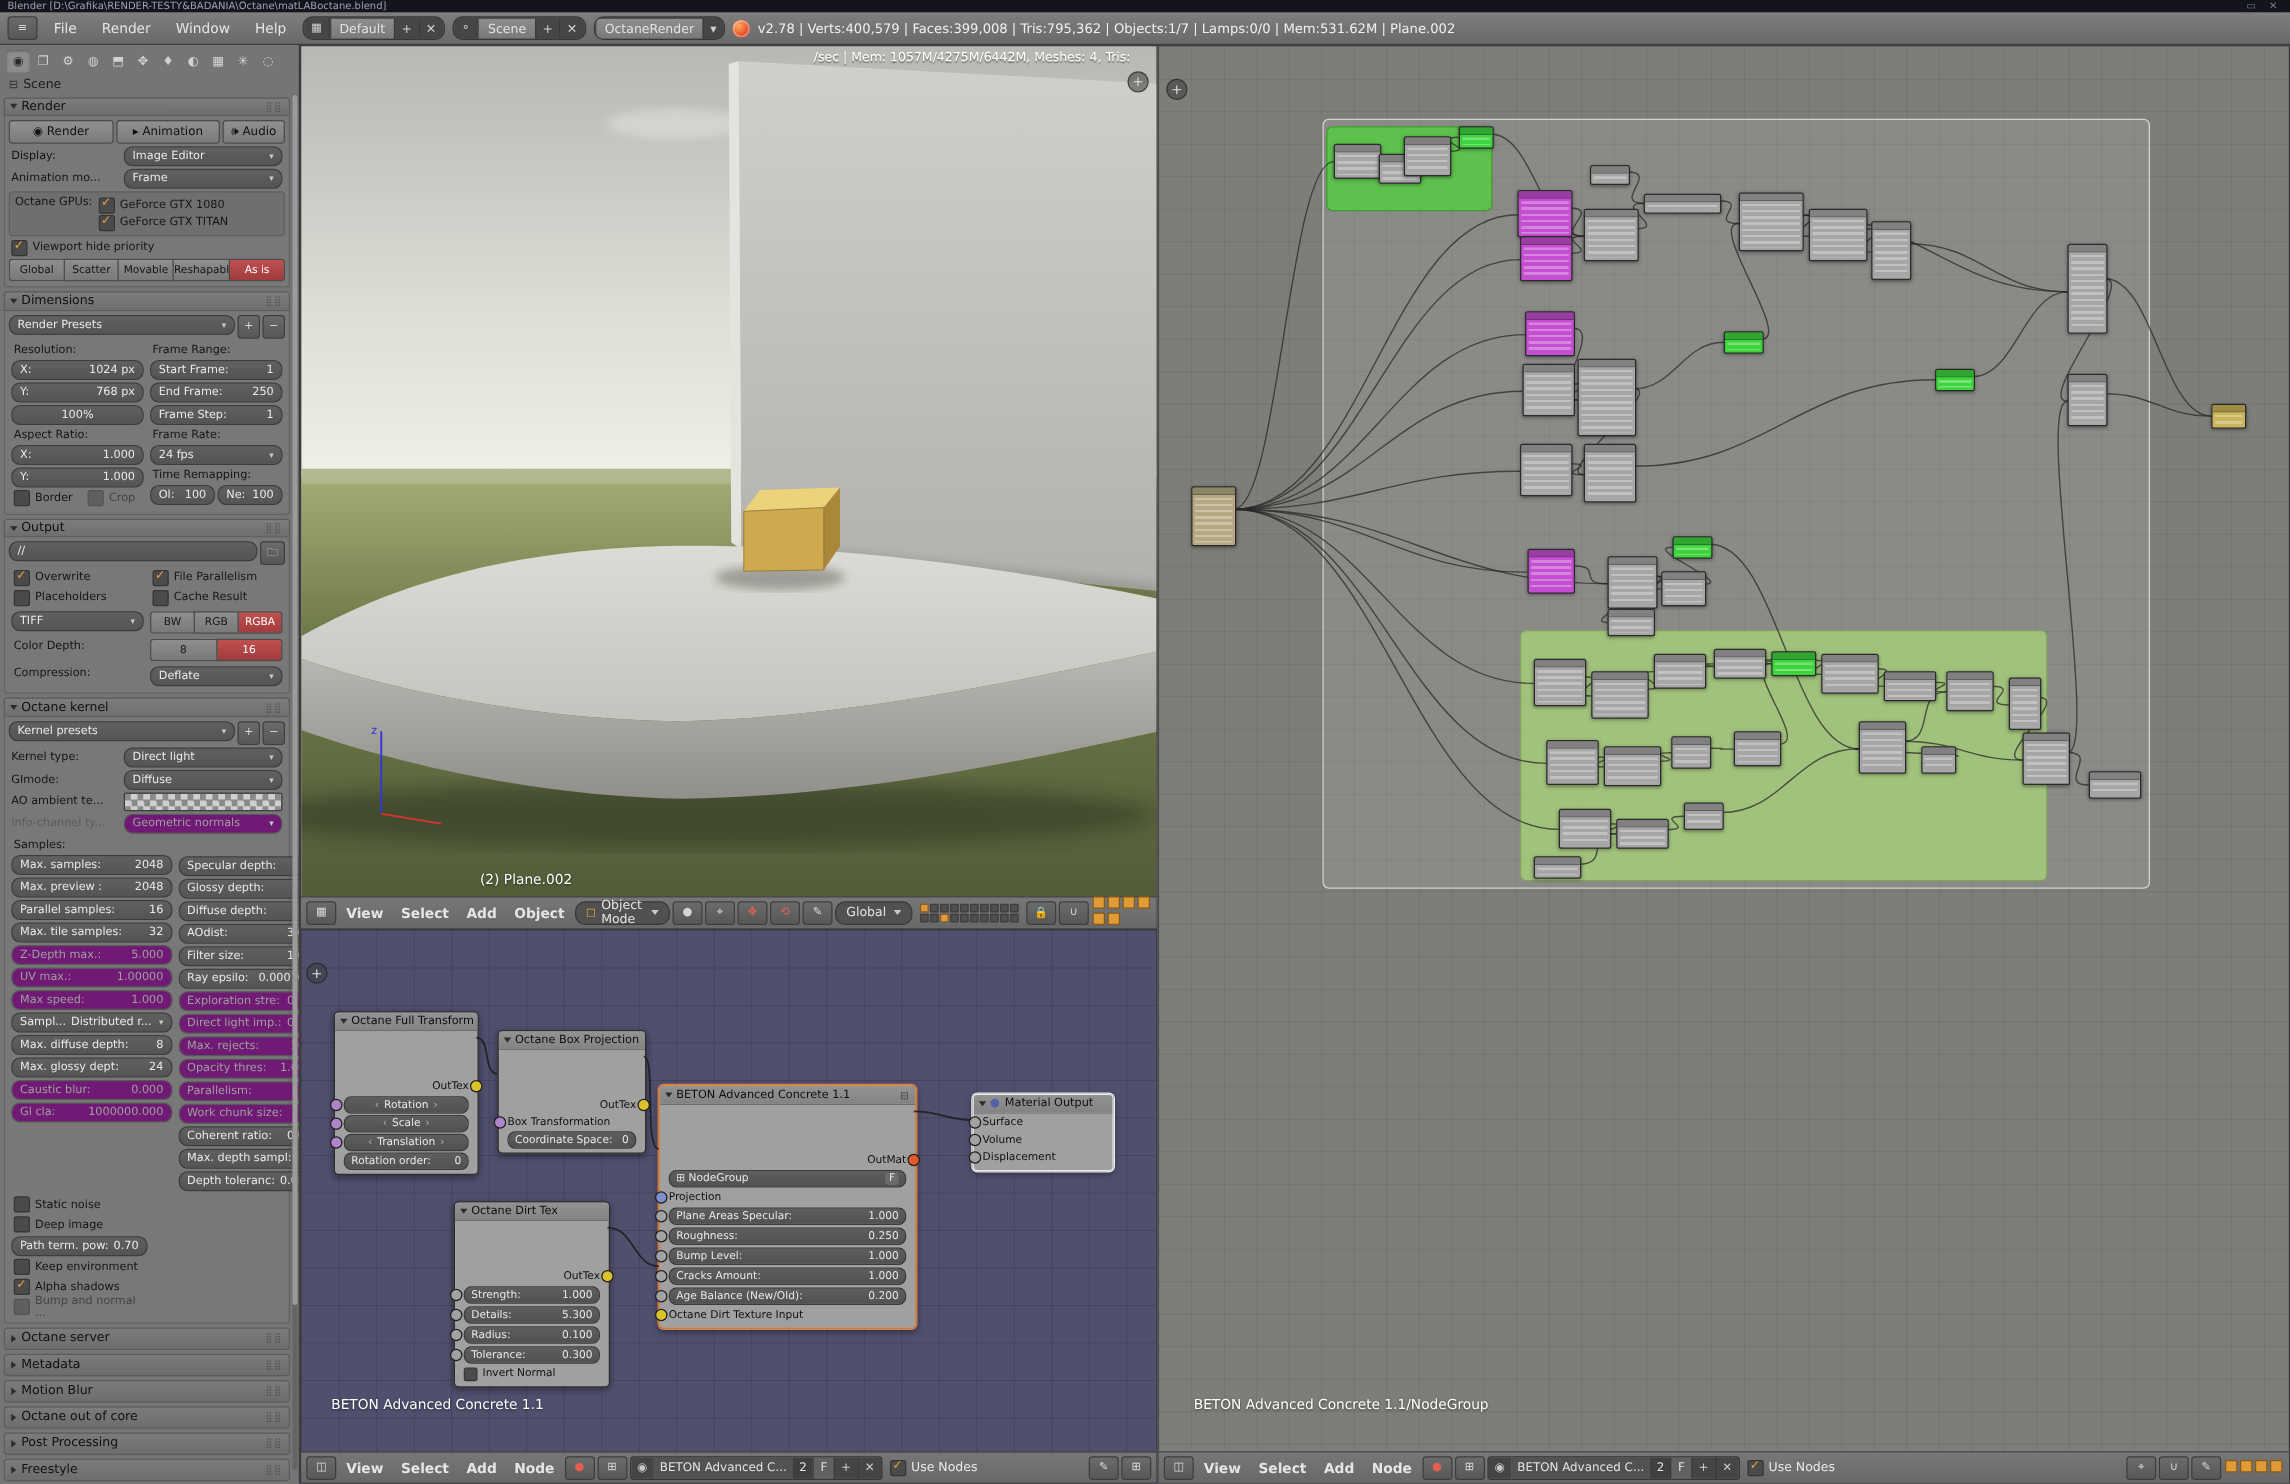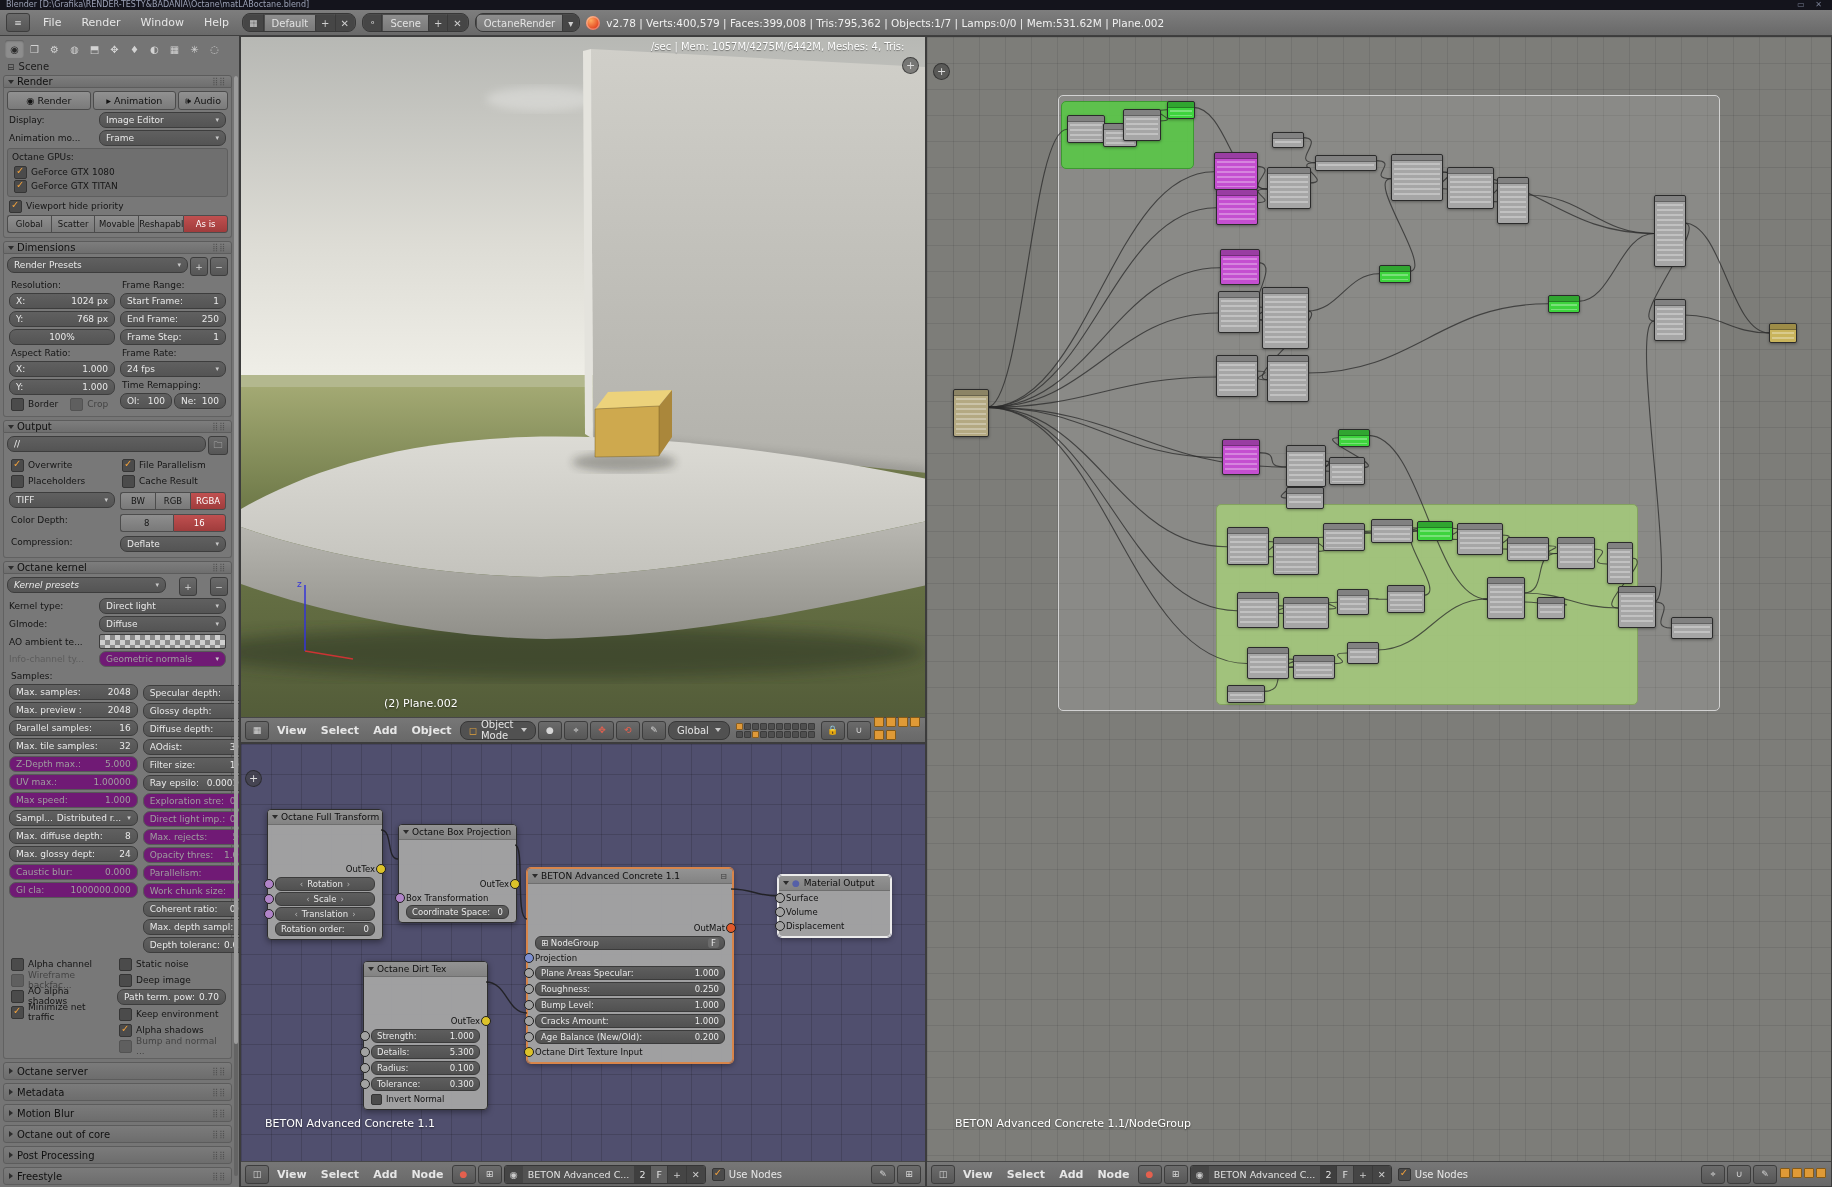--- a/index.html
+++ b/index.html
@@ -59,21 +59,21 @@
   .btn{height:17px;background:linear-gradient(#919191,#7a7a7a);border:1px solid #4c4c4c;border-radius:3px;
        display:inline-flex;align-items:center;justify-content:center;gap:3px;font-size:9.5px;color:#111;padding:0 6px;}
   .seg{flex:1;height:16px;background:linear-gradient(#8e8e8e,#797979);border:1px solid #4c4c4c;display:flex;
        align-items:center;justify-content:center;font-size:8.5px;color:#151515;border-right-width:0;}
   .seg:first-child{border-radius:3px 0 0 3px;}
   .seg:last-child{border-radius:0 3px 3px 0;border-right-width:1px;}
   .seg.red{background:linear-gradient(#c05050,#a03c3c);color:#fff;}
   .lrow{display:grid;grid-template-columns:86px 1fr;align-items:center;gap:4px;padding:0 2px;font-size:9px;color:#151515;}
   .cols{display:grid;grid-template-columns:1fr 1fr;gap:2px 5px;padding:1px 2px;}
   .col{display:flex;flex-direction:column;gap:2px;}
-  .grpbox{border:1px solid #5e5e5e;border-radius:3px;background:#6f6f6f;padding:3px 4px;display:flex;flex-direction:column;gap:3px;font-size:9px;color:#151515;}
+  .grpbox{border:1px solid #5e5e5e;border-radius:3px;background:#6f6f6f;padding:3px 4px;display:flex;flex-direction:row;gap:3px;font-size:9px;color:#151515;}
   .ilabel{font-size:9px;color:#151515;padding:1px 2px;}
   .swatch{height:13px;border:1px solid #3d3d3d;border-radius:2px;background:
       repeating-conic-gradient(#cfcfcf 0 25%, #8a8a8a 0 50%) 0 0/10px 10px;}
   .spacer{flex:1;}
 
   
   .editor{position:absolute;box-sizing:border-box;border:1px solid #3c3c3c;}
   .edhdr{position:absolute;left:0;right:0;bottom:0;height:24px;background:linear-gradient(#777,#686868);
          border-top:1px solid #474747;display:flex;align-items:center;gap:2px;padding:0 4px;color:#e4e4e4;font-size:11px;}
   .edhdr .menu{padding:0 6px;font-size:11px;font-weight:bold;}
@@ -385,21 +385,21 @@
         </span>
     </div>
   </div>
 
   <div class="sech">
     <span class="tri"></span>
       <span>Octane kernel</span>
       <span class="grip">⣿⣿</span>
   </div>
   <div class="secb">
-    <div style="display:flex;gap:13px;font-style:italic;">
+    <div style="display:flex;gap:2px;">
       <span class="fld dd" style="flex:1">
           <span class="lbl">Kernel presets</span>
         </span>
       <span class="hbtn" style="width:16px">+</span>
       <span class="hbtn" style="width:16px">−</span>
     </div>
     <div class="lrow">
         <span>Kernel type:</span>
       <span class="fld dd">
           <span class="lbl">Direct light</span>
@@ -526,38 +526,20 @@
           <span class="fld">
             <span class="lbl">Max. depth sampl:</span>
           </span>
           <span class="fld">
             <span class="lbl">Depth toleranc:</span>
             <span class="val">0.050</span>
           </span>
         </div>
     </div>
     <div class="cols">
-      <div class="col" id="kcl">
-          <div class="cbrow">
-            <span class="cb"></span>
-            <span>Alpha channel</span>
-          </div>
-          <div class="cbrow dis">
-            <span class="cb"></span>
-            <span>Wireframe backfac...</span>
-          </div>
-          <div class="cbrow">
-            <span class="cb"></span>
-            <span>AO alpha shadows</span>
-          </div>
-          <div class="cbrow">
-            <span class="cb on"></span>
-            <span>Minimize net traffic</span>
-          </div>
-        </div>
       <div class="col" id="kcr">
           <div class="cbrow">
             <span class="cb"></span>
             <span>Static noise</span>
           </div>
           <div class="cbrow">
             <span class="cb"></span>
             <span>Deep image</span>
           </div>
           <span class="fld">

